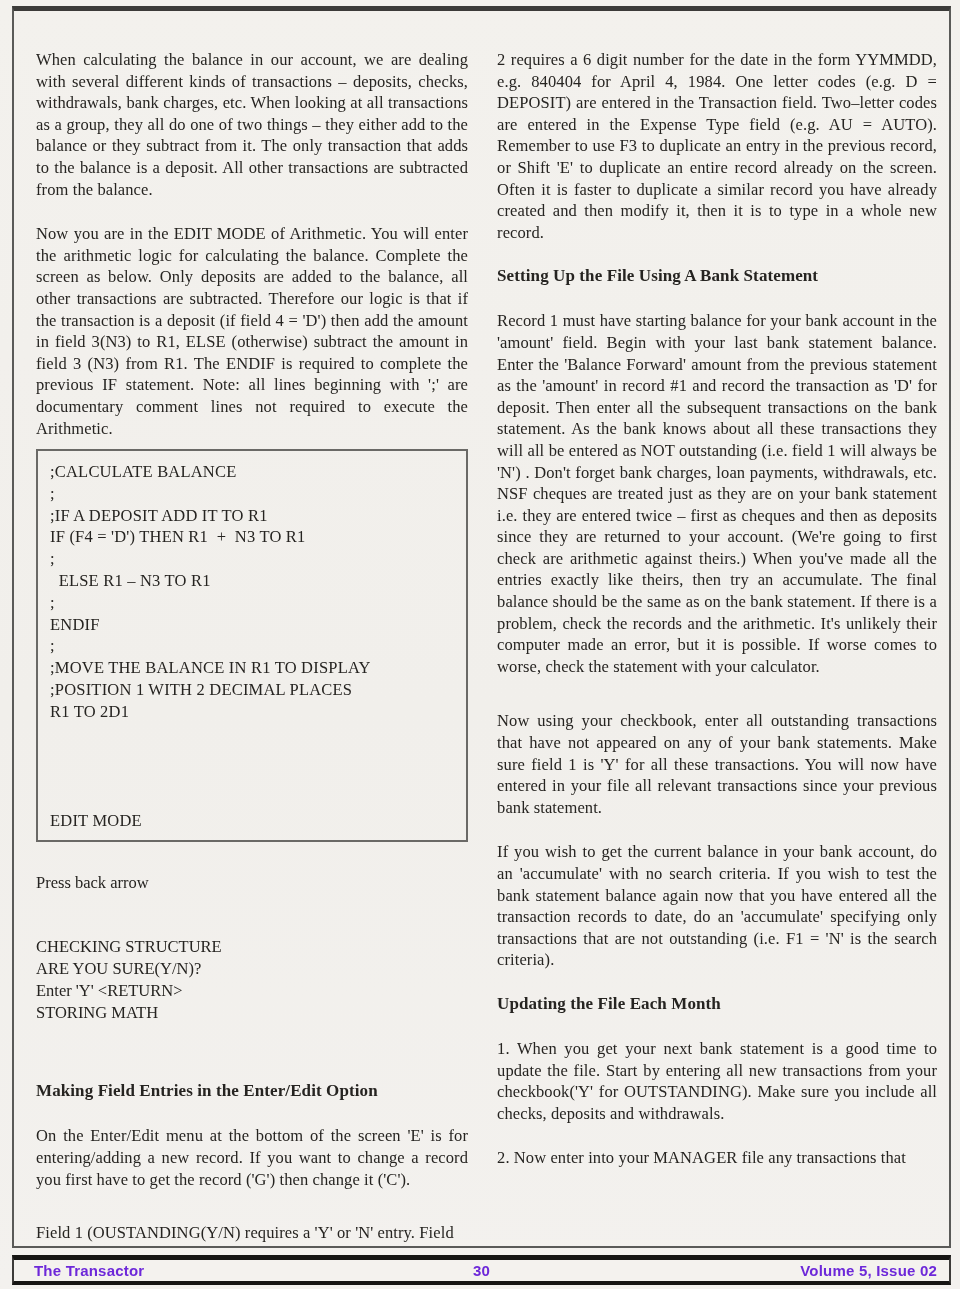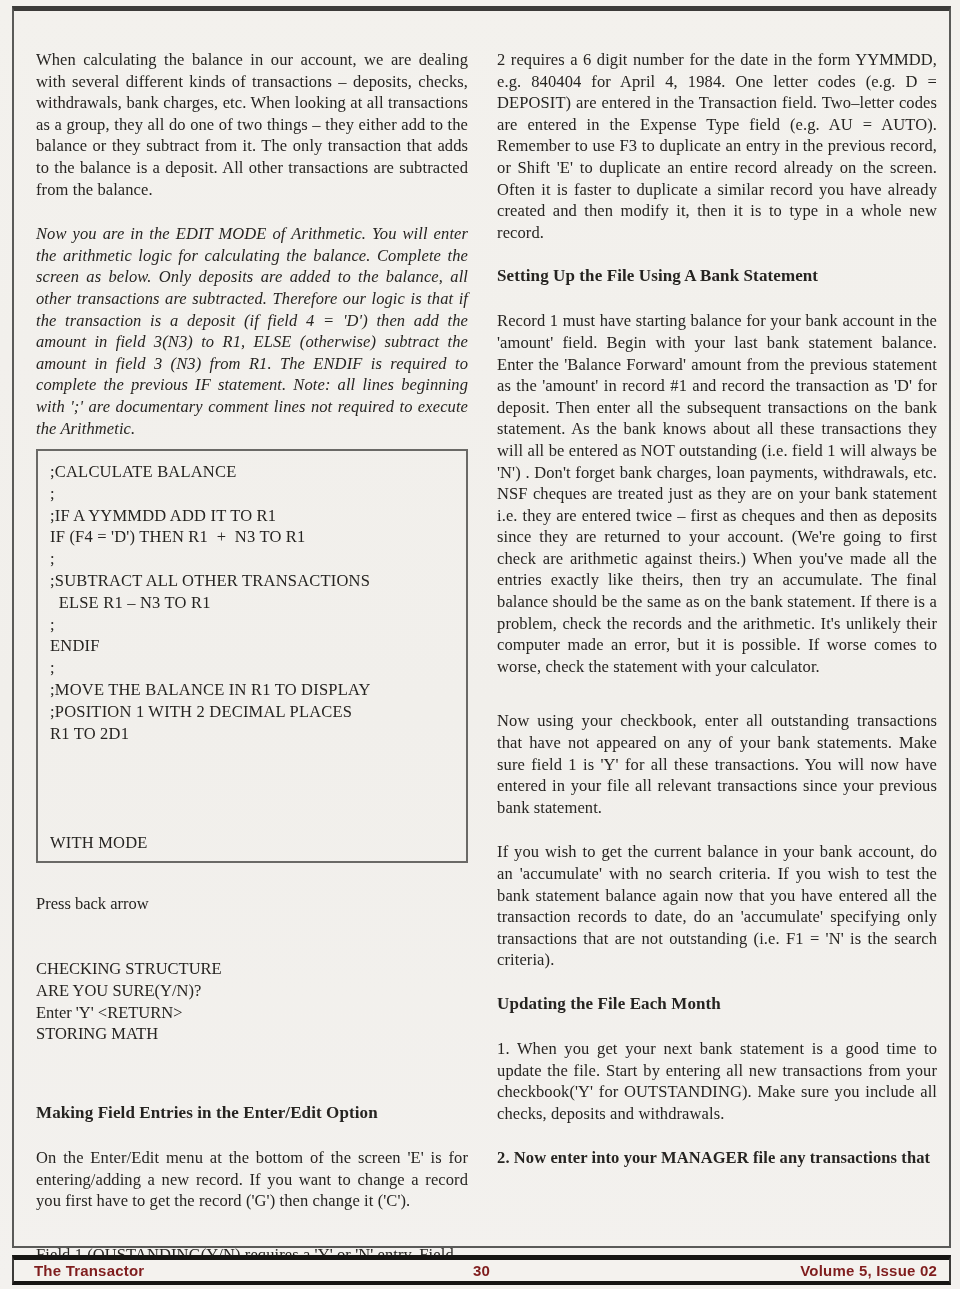--- a/index.html
+++ b/index.html
@@ -27,21 +27,21 @@
   }
   .col { width: 436px; }
   .col.right { width: 444px; }
   p.body {
     font-size: 16.5px;
     line-height: 21.6px;
     text-align: justify;
     margin-bottom: 23px;
     letter-spacing: 0.1px;
   }
-  p.body.tight { margin-bottom: 0; font-style: italic; }
+  p.body.tight { margin-bottom: 0; }
   h3.section {
     font-size: 17px;
     font-weight: bold;
     margin: 20px 0 24px 0;
     letter-spacing: 0.1px;
   }
   .code-box {
     border: 2px solid #6a6966;
     margin: 10px 0 30px 0;
     padding: 10px 10px 8px 12px;
@@ -73,57 +73,56 @@
     border-left: 2px solid #3c3b39;
     border-right: 2px solid #3c3b39;
     background: #f4f2ee;
     display: grid;
     grid-template-columns: 1fr auto 1fr;
     align-items: center;
     font-family: "Liberation Sans", sans-serif;
     font-weight: bold;
     font-size: 15px;
     letter-spacing: 0.2px;
-    color: #7f1d1d;
+    color: #6d28d9;
   }
   .footer-left  { justify-self: start; padding-left: 20px; }
   .footer-center{ justify-self: center; }
   .footer-right { justify-self: end; padding-right: 12px; }
 </style>
 </head>
 <body>
 
 <div class="page">
 
   <div class="content-frame">
 
     <div class="col left">
       <p class="body">When calculating the balance in our account, we are dealing with several different kinds of transactions – deposits, checks, withdrawals, bank charges, etc. When looking at all transactions as a group, they all do one of two things – they either add to the balance or they subtract from it. The only transaction that adds to the balance is a deposit. All other transactions  are subtracted from the balance.</p>
 
       <p class="body tight">Now you are in the EDIT MODE of Arithmetic. You will enter the arithmetic logic for calculating the balance. Complete the screen as below. Only deposits are added to the balance, all other transactions are subtracted. Therefore our logic is that if the transaction is a deposit (if field 4 = 'D') then add the amount in field 3(N3) to R1, ELSE (otherwise) subtract the amount in field 3 (N3) from R1. The ENDIF is required to complete the previous IF statement. Note: all lines beginning with ';' are documentary comment lines not required to execute the Arithmetic.</p>
 
       <div class="code-box">
           <div class="code-line">;CALCULATE BALANCE</div>
           <div class="code-line">;</div>
-          <div class="code-line">;IF A YYMMDD ADD IT TO R1</div>
+          <div class="code-line">;IF A DEPOSIT ADD IT TO R1</div>
           <div class="code-line">IF (F4 = 'D') THEN R1  +  N3 TO R1</div>
           <div class="code-line">;</div>
-          <div class="code-line">;SUBTRACT ALL OTHER TRANSACTIONS</div>
           <div class="code-line">  ELSE R1 – N3 TO R1</div>
           <div class="code-line">;</div>
           <div class="code-line">ENDIF</div>
           <div class="code-line">;</div>
           <div class="code-line">;MOVE THE BALANCE IN R1 TO DISPLAY</div>
           <div class="code-line">;POSITION 1 WITH 2 DECIMAL PLACES</div>
           <div class="code-line">R1 TO 2D1</div>
           <div class="code-line">&nbsp;</div>
           <div class="code-line">&nbsp;</div>
           <div class="code-line">&nbsp;</div>
           <div class="code-line">&nbsp;</div>
-          <div class="code-line">WITH MODE</div>
+          <div class="code-line">EDIT MODE</div>
         </div>
 
       <div class="single-line press-back">Press back arrow</div>
 
       <div class="console-block">
           <div class="console-line">CHECKING STRUCTURE</div>
           <div class="console-line">ARE YOU SURE(Y/N)?</div>
           <div class="console-line">Enter 'Y' &lt;RETURN&gt;</div>
           <div class="console-line">STORING MATH</div>
         </div>
@@ -143,21 +142,21 @@
       <p class="body">Record 1 must have starting balance for your bank account in the 'amount' field. Begin with your last bank statement balance. Enter the 'Balance Forward' amount from the previous statement as the 'amount' in record #1 and record the transaction as 'D' for deposit. Then enter all the subsequent transactions on the bank statement. As the bank knows about all these transactions they will all be entered as NOT outstanding (i.e. field 1 will always be 'N') . Don't forget bank charges, loan payments, withdrawals, etc. NSF cheques are treated just as they are on your bank statement i.e. they are entered twice – first as cheques and then as deposits since they are returned to your account. (We're going to first check are arithmetic against theirs.) When you've made all the entries exactly like theirs, then try an accumulate. The final balance should be the same as on the bank statement. If there is a problem, check the records and the arithmetic. It's unlikely their computer made an error, but it is possible. If worse comes to worse, check the statement with your calculator.</p>
 
       <p class="body" style="margin-top:33px;">Now using your checkbook, enter all outstanding transactions that have not appeared on any of your bank statements. Make sure field 1 is 'Y' for all these transactions. You will now have entered in your file all relevant transactions since your previous bank statement.</p>
 
       <p class="body" style="margin-top:7px;">If you wish to get the current balance in your bank account, do an 'accumulate'  with no search criteria. If you wish to test the bank statement balance again now that you have entered all the transaction records to date, do an 'accumulate' specifying only transactions that are not outstanding (i.e. F1 = 'N' is the search criteria).</p>
 
       <h3 class="section" style="margin-top:5px;">Updating the File Each Month</h3>
 
       <p class="body">1. When you get your next bank statement is a good time to update  the file. Start by entering all new transactions from your checkbook('Y' for OUTSTANDING). Make sure you include all checks, deposits and withdrawals.</p>
 
-      <p class="body" style="margin-top:22px;font-weight:bold;">2. Now enter into your MANAGER file any transactions that</p>
+      <p class="body" style="margin-top:22px;">2. Now enter into your MANAGER file any transactions that</p>
     </div>
 
   </div>
 
   <div class="footer-bar">
     <span class="footer-left">The Transactor</span>
     <span class="footer-center">30</span>
     <span class="footer-right">Volume 5, Issue 02</span>
   </div>
 

